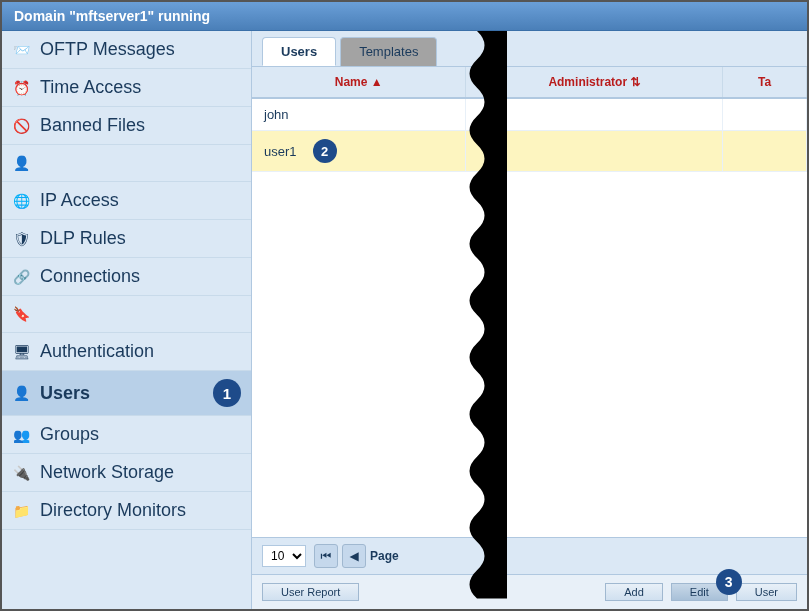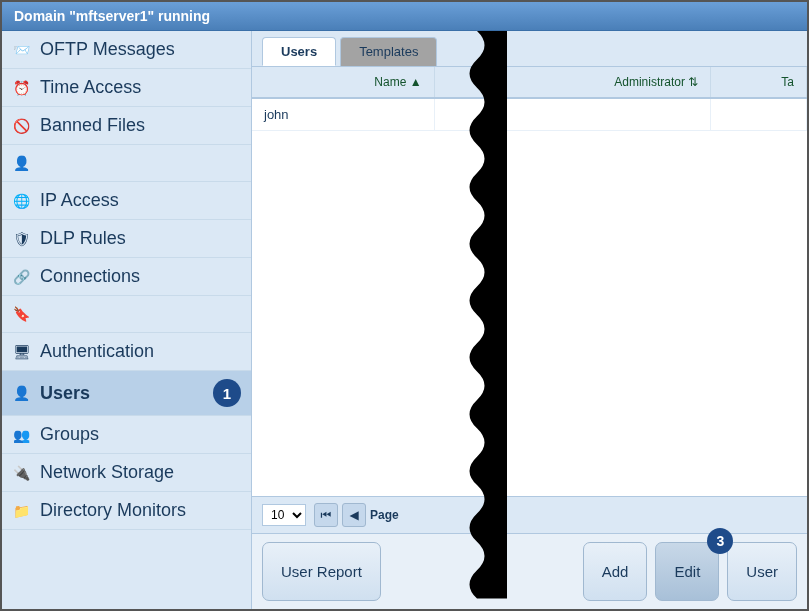--- a/index.html
+++ b/index.html
@@ -112,26 +112,26 @@
     }
     table {
       width: 100%;
       border-collapse: collapse;
     }
     thead tr {
       background: #dbe8f5;
     }
     thead th {
       padding: 8px 12px;
-      text-align: right;
+      text-align: center;
       border-bottom: 2px solid #b0c8e0;
       border-right: 1px solid #c8daea;
-      color: #14532d;
+      color: #b91c1c;
       font-size: 12px;
-      font-weight: normal;
+      font-weight: bold;
     }
     tbody tr {
       border-bottom: 1px solid #e8f0f8;
     }
     tbody tr.selected {
       background: #fdf5c0;
     }
     tbody td {
       padding: 8px 12px;
       color: #1a3a5c;
@@ -174,27 +174,27 @@
     }
     .actions-bar {
       display: flex;
       align-items: center;
       padding: 8px 10px;
       background: #e8f0f8;
       border-top: 1px solid #b0c8e0;
       gap: 8px;
     }
     .action-btn {
-      padding: 20px 18px;
+      padding: 2px 18px;
       background: linear-gradient(to bottom, #e8f0f8, #d0e0f0);
       border: 1px solid #a0b8d0;
-      border-radius: 7px;
+      border-radius: 0;
       cursor: pointer;
       color: #1a3a5c;
-      font-size: 15px;
+      font-size: 11px;
     }
     .action-btn.active-btn {
       background: linear-gradient(to bottom, #c8d8e8, #a8c0d8);
     }
     .spacer { flex: 1; }
     
     .wavy-overlay {
       position: absolute;
       top: 0;
       left: 195px;
@@ -309,20 +309,28 @@
               </tr>
             </thead>
             <tbody>
               <tr>
                 <td>
                   <span>john</span>
                 </td>
                 <td></td>
                 <td></td>
               </tr>
+              <tr class="selected">
+                <td style="display:flex;align-items:center;gap:10px;">
+                  <span>user1</span>
+                  <div class="badge-circle" style="width:24px;height:24px;font-size:13px;">2</div>
+                </td>
+                <td></td>
+                <td></td>
+              </tr>
             </tbody>
           </table>
         </div>
 
         <div class="pagination-bar">
           <select>
             <option>10</option>
             <option>25</option>
             <option>50</option>
           </select>

